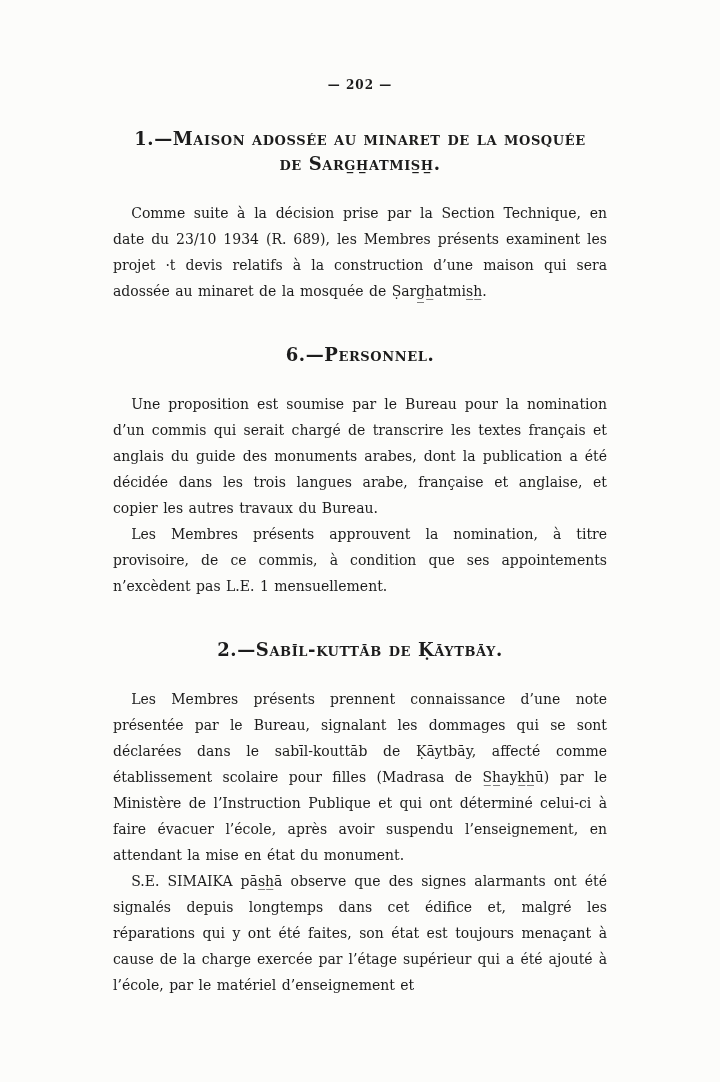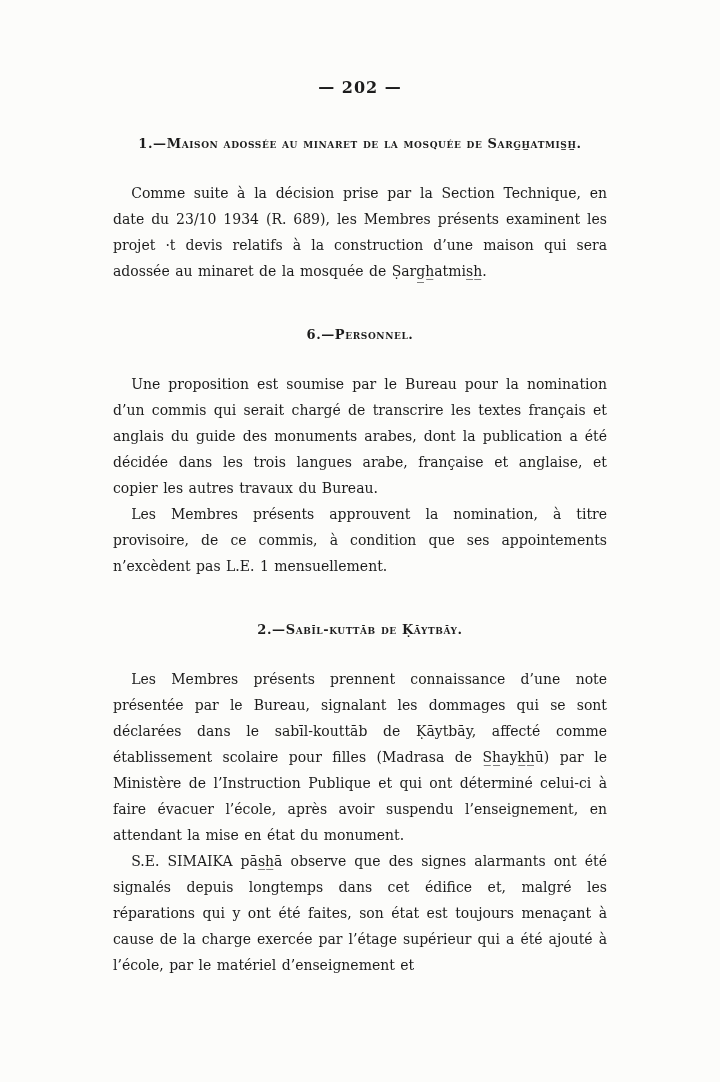--- a/index.html
+++ b/index.html
@@ -14,29 +14,29 @@
     font-family: "DejaVu Serif", "Liberation Serif", serif;
     overflow: hidden;
   }
   .page {
     width: 494px;
     margin: 0 auto;
     padding-top: 78px;
   }
   .page-number {
     text-align: center;
-    font-size: 16px;
+    font-size: 12px;
     font-weight: bold;
     letter-spacing: 1px;
     margin-bottom: 34px;
   }
   .section-heading {
     text-align: center;
     font-variant: small-caps;
-    font-size: 13px;
+    font-size: 18px;
     font-weight: 600;
     line-height: 25px;
     letter-spacing: 0.6px;
     margin: 38px 18px 24px 18px;
   }
   .section-heading.first {
     margin-top: 0;
   }
   p.body-par {
     font-size: 14px;

